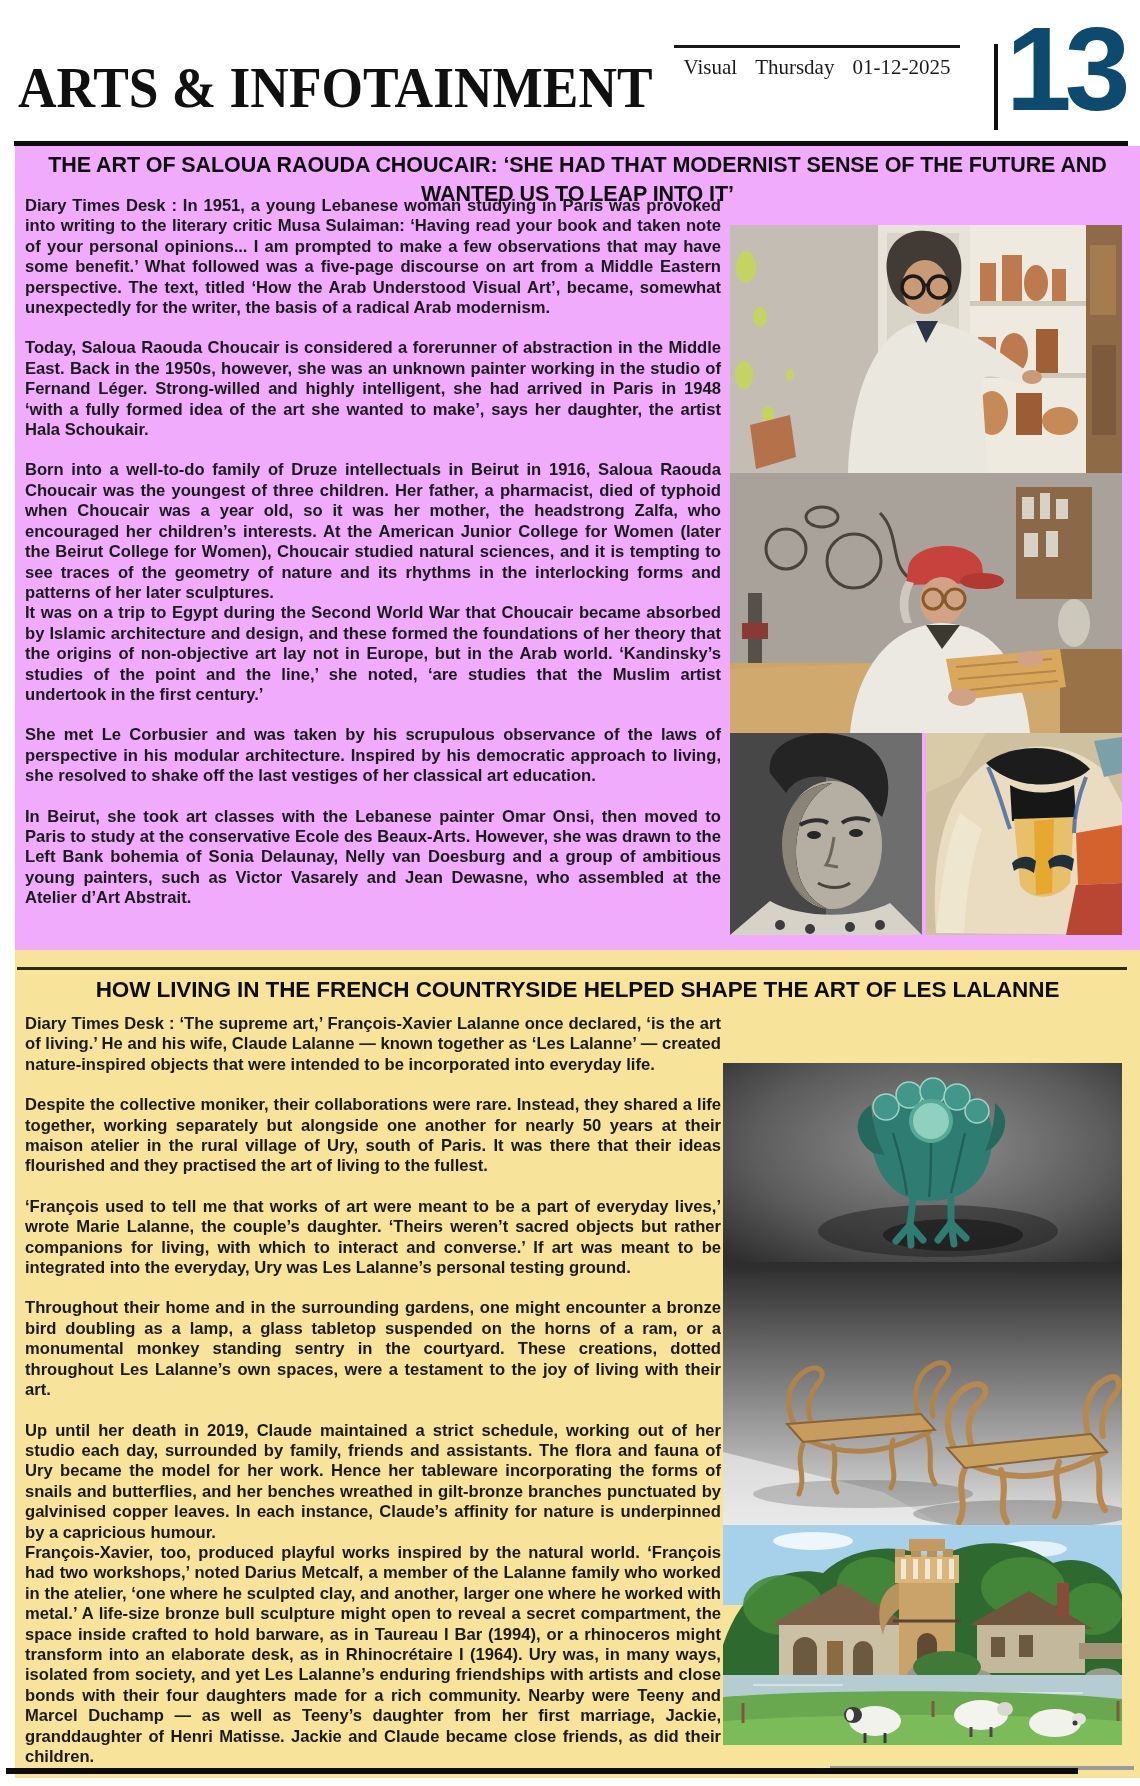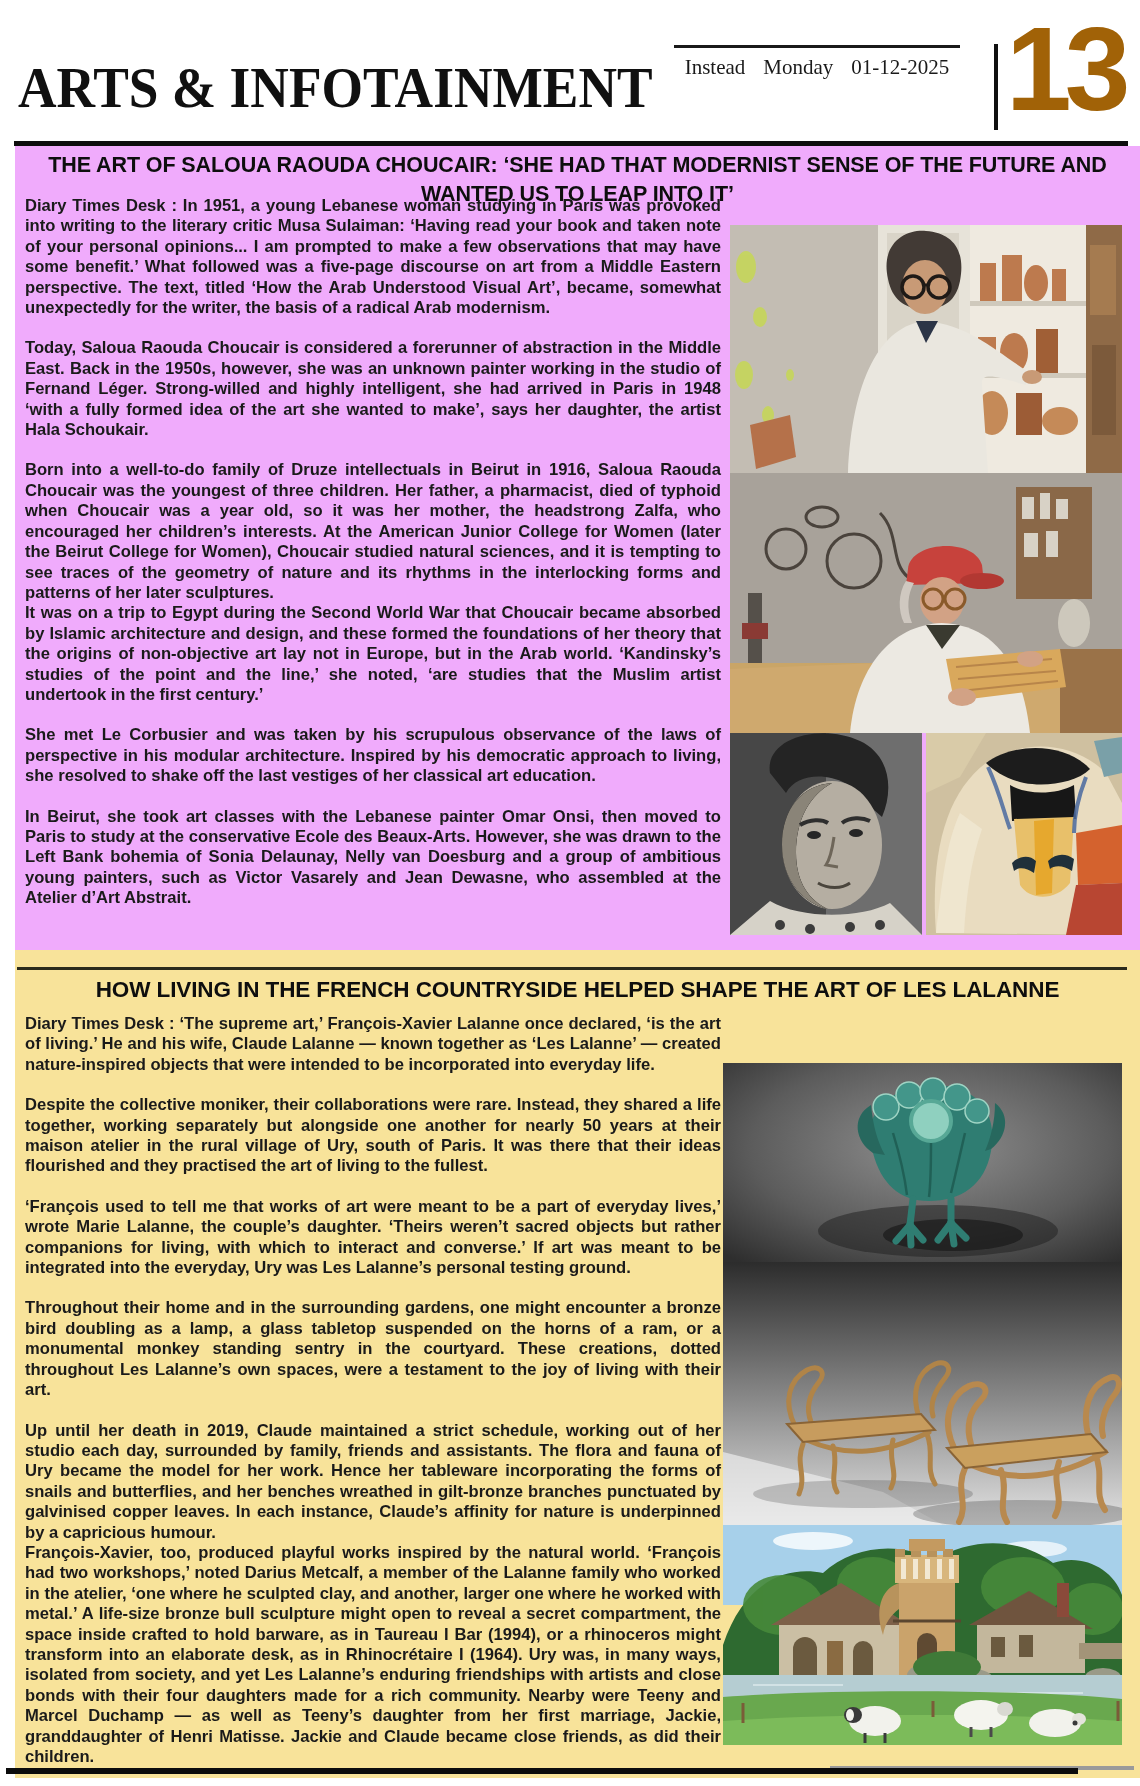--- a/index.html
+++ b/index.html
@@ -13,21 +13,21 @@
     font-family:"Liberation Serif",serif;font-size:58px;font-weight:700;color:#101010;
     transform:scaleX(.92);transform-origin:left;white-space:nowrap;
   }
   .masthead-block{position:absolute;left:664px;top:40px;width:306px;text-align:center;}
   .masthead{font-family:"Liberation Serif",serif;font-size:40px;color:#121212;letter-spacing:1px;line-height:1.05;}
   .masthead-rule{height:3px;background:#191919;margin:5px 10px 7px;}
   .dateline{font-family:"Liberation Serif",serif;font-size:21px;color:#1a1a1a;display:flex;justify-content:center;gap:18px;}
   .pagenum-divider{position:absolute;left:994px;top:44px;width:4px;height:86px;background:#101010;}
   .page-number{
     position:absolute;left:1006px;top:10px;font-size:118px;line-height:1;font-weight:900;
-    letter-spacing:-7px;color:#a16207;
+    letter-spacing:-7px;color:#0c4a6e;
   }
   .rule-top{position:absolute;left:14px;top:141px;width:1114px;height:5px;background:#0d0d0d;}
 
   
   .panel{position:absolute;left:15px;width:1125px;}
   .panel-green{top:146px;height:804px;background:#f0abfc;}
   .panel-yellow{top:950px;height:828px;background:#f8e39a;}
 
   .a1-headline{
     position:absolute;top:5px;left:0;width:100%;box-sizing:border-box;padding:0 30px;
@@ -57,22 +57,22 @@
   .rule-bottom{position:absolute;left:6px;top:1768px;width:1072px;height:6px;background:#0c0c0c;}
 </style>
 </head>
 <body>
 
 <div class="section-title">ARTS &amp; INFOTAINMENT</div>
 
 <div class="masthead-block">
   <div class="masthead-rule"></div>
   <div class="dateline">
-    <span>Instead</span>
-    <span>Monday</span>
+    <span>Visual</span>
+    <span>Thursday</span>
     <span>01-12-2025</span>
   </div>
 </div>
 
 <div class="pagenum-divider"></div>
 <div class="page-number">13</div>
 <div class="rule-top"></div>
 
 <div class="panel panel-green">
   <div class="a1-headline">THE ART OF SALOUA RAOUDA CHOUCAIR: ‘SHE HAD THAT MODERNIST SENSE OF THE FUTURE AND WANTED US TO LEAP INTO IT’</div>

